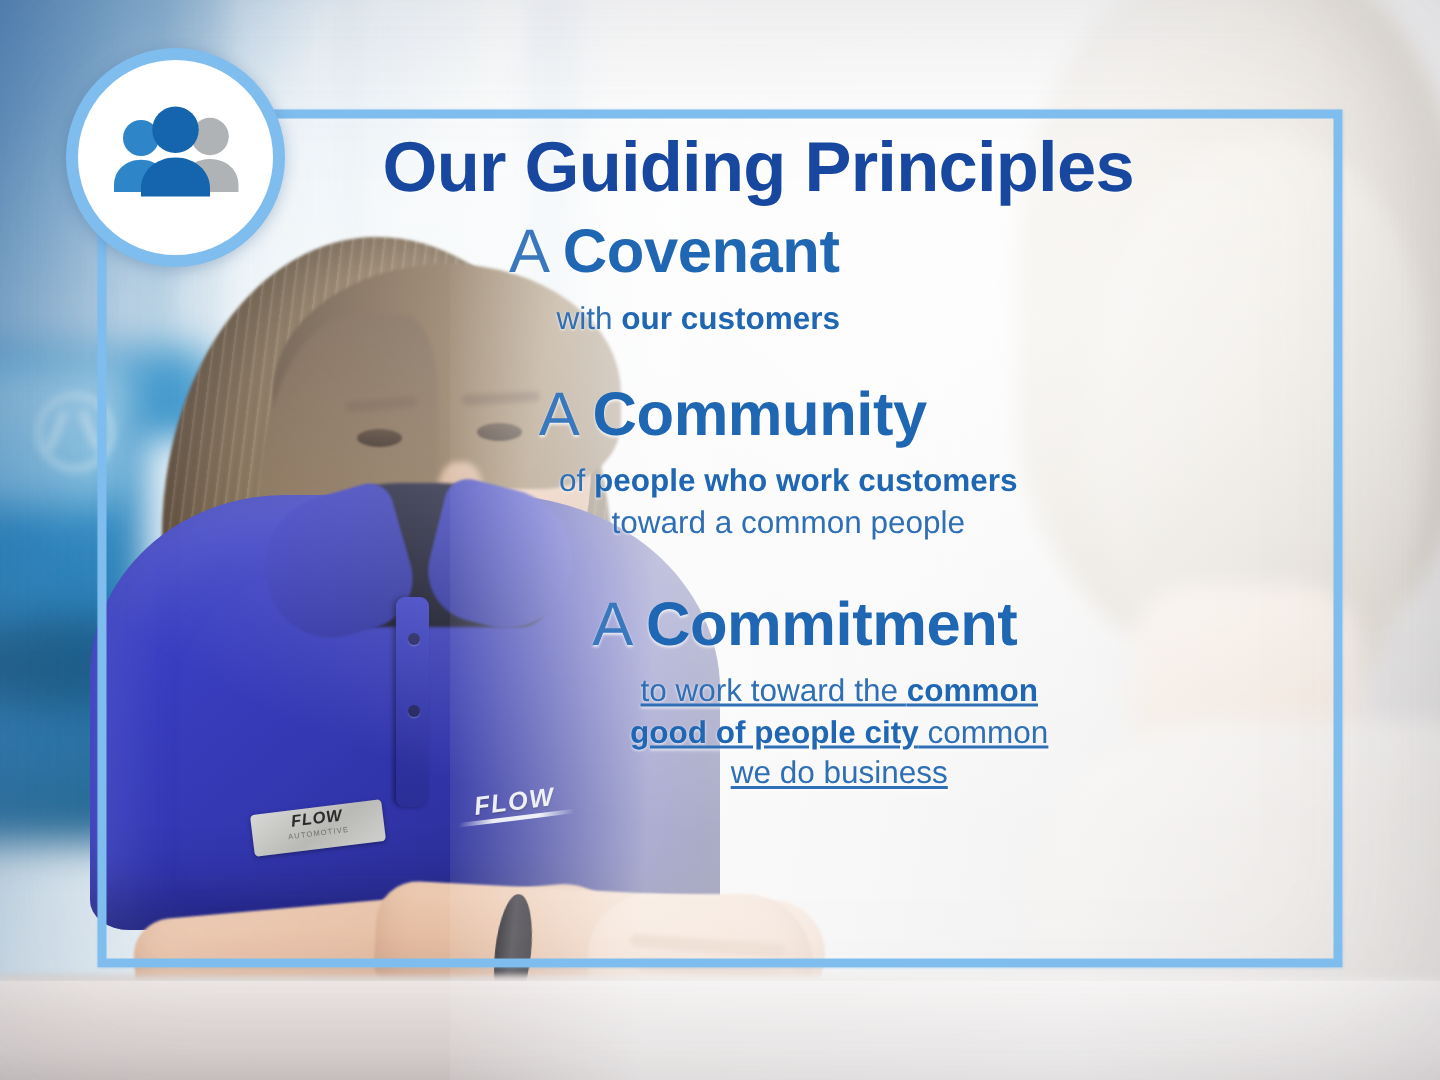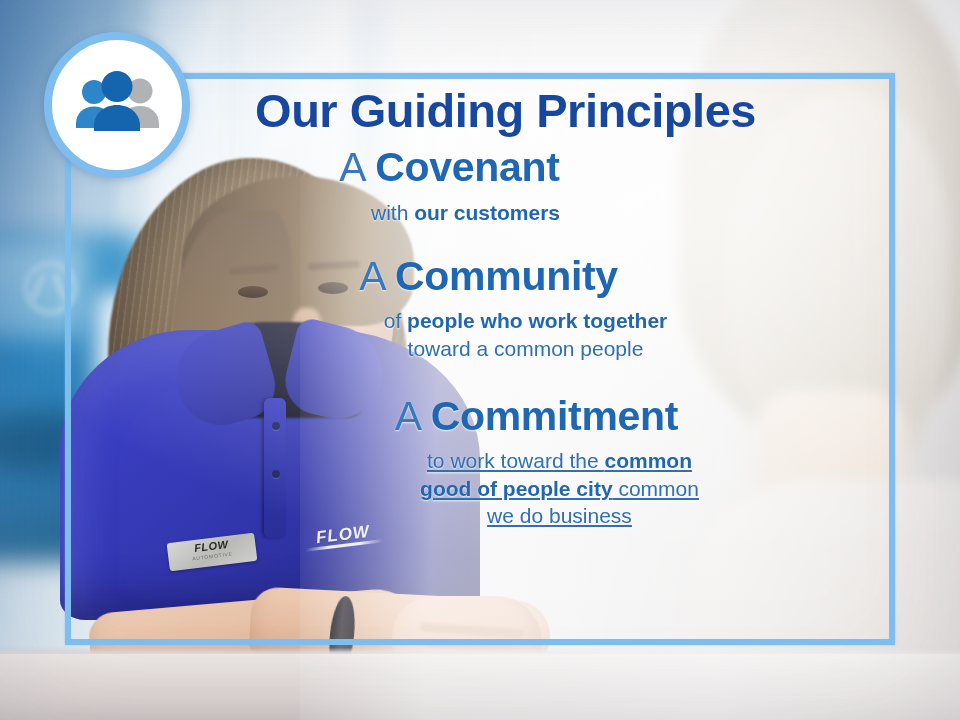--- a/index.html
+++ b/index.html
@@ -364,21 +364,21 @@
 
     <h1 class="headline">Our Guiding Principles</h1>
 
     <div class="principle blk-covenant">
       <p class="p-title"><span>A </span><b>Covenant</b></p>
       <p class="p-sub"><span>with </span><b>our customers</b></p>
     </div>
 
     <div class="principle blk-community">
       <p class="p-title"><span>A </span><b>Community</b></p>
-      <p class="p-sub"><span>of </span><b>people who work together</b><br><span>toward a common people</span></p>
+      <p class="p-sub"><span>of </span><b>people who work customers</b><br><span>toward a common people</span></p>
     </div>
 
     <div class="principle blk-commitment">
       <p class="p-title"><span>A </span><b>Commitment</b></p>
       <p class="p-sub"><span>to work toward the </span><b>common</b><br><b>good of people city</b><span> common</span><br><span>we do business</span></p>
     </div>
 
   </div>
 </div>
 

